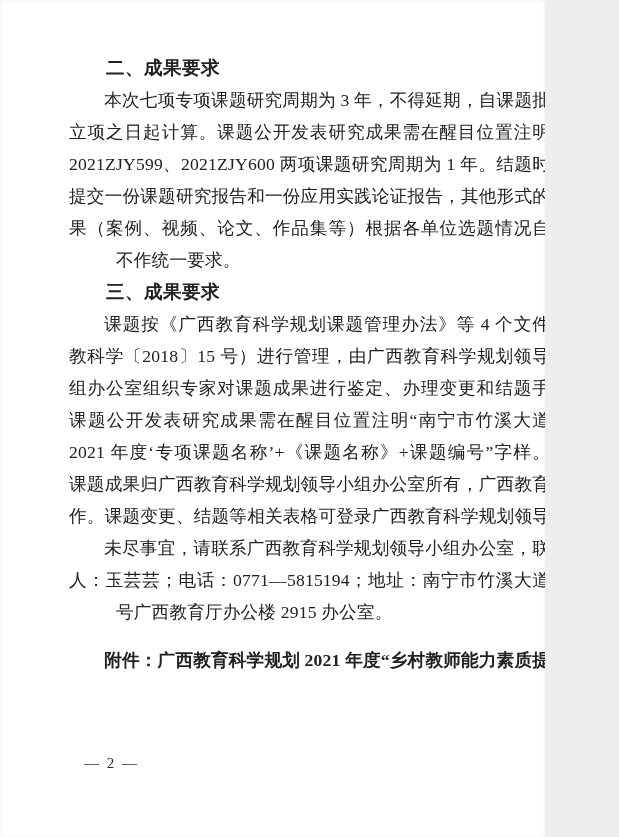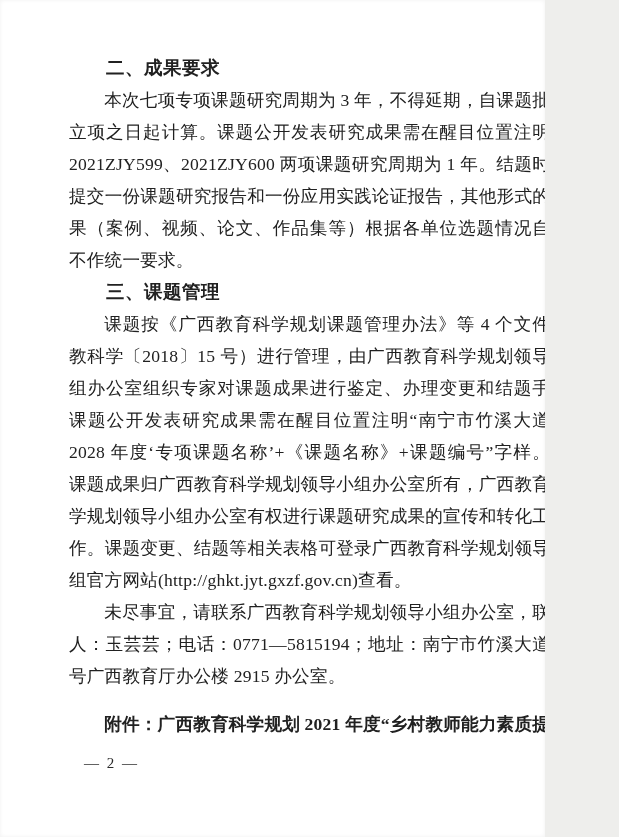--- a/index.html
+++ b/index.html
@@ -51,20 +51,21 @@
     text-align-last: justify;
     text-justify: inter-character;
     overflow: hidden;
   }
   .line.indent {
     text-indent: 2em;
   }
   .line.plain {
     text-align: right;
     text-align-last: left;
+    margin-left: 47px;
   }
   .attachment {
     margin-top: 16px;
     font-weight: bold;
   }
   .page-footer {
     position: absolute;
     left: 84px;
     top: 755px;
     font-size: 15px;
@@ -82,32 +83,30 @@
 
     <div class="para">
       <div class="line indent">本次七项专项课题研究周期为 3 年，不得延期，自课题批准</div>
       <div class="line">立项之日起计算。课题公开发表研究成果需在醒目位置注明</div>
       <div class="line">2021ZJY599、2021ZJY600 两项课题研究周期为 1 年。结题时需</div>
       <div class="line">提交一份课题研究报告和一份应用实践论证报告，其他形式的成</div>
       <div class="line">果（案例、视频、论文、作品集等）根据各单位选题情况自定，</div>
       <div class="line plain">不作统一要求。</div>
     </div>
 
-    <h2 class="heading">三、课题管理</h2>
+    <h2 class="heading">三、成果要求</h2>
 
     <div class="para">
       <div class="line indent">课题按《广西教育科学规划课题管理办法》等 4 个文件（桂</div>
       <div class="line">教科学〔2018〕15 号）进行管理，由广西教育科学规划领导小</div>
       <div class="line">组办公室组织专家对课题成果进行鉴定、办理变更和结题手续。</div>
       <div class="line">课题公开发表研究成果需在醒目位置注明“南宁市竹溪大道</div>
-      <div class="line">2028 年度‘专项课题名称’+《课题名称》+课题编号”字样。</div>
+      <div class="line">2021 年度‘专项课题名称’+《课题名称》+课题编号”字样。</div>
       <div class="line">课题成果归广西教育科学规划领导小组办公室所有，广西教育科</div>
-      <div class="line">学规划领导小组办公室有权进行课题研究成果的宣传和转化工</div>
       <div class="line">作。课题变更、结题等相关表格可登录广西教育科学规划领导小</div>
-      <div class="line plain">组官方网站(http://ghkt.jyt.gxzf.gov.cn)查看。</div>
     </div>
 
     <div class="para">
       <div class="line indent">未尽事宜，请联系广西教育科学规划领导小组办公室，联系</div>
       <div class="line">人：玉芸芸；电话：0771—5815194；地址：南宁市竹溪大道 69</div>
       <div class="line plain">号广西教育厅办公楼 2915 办公室。</div>
     </div>
 
     <div class="line indent attachment">附件：广西教育科学规划 2021 年度“乡村教师能力素质提</div>
 

